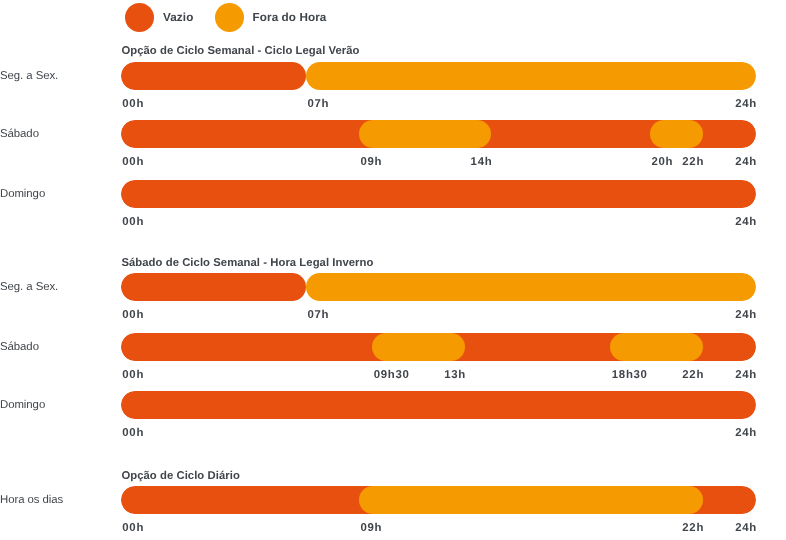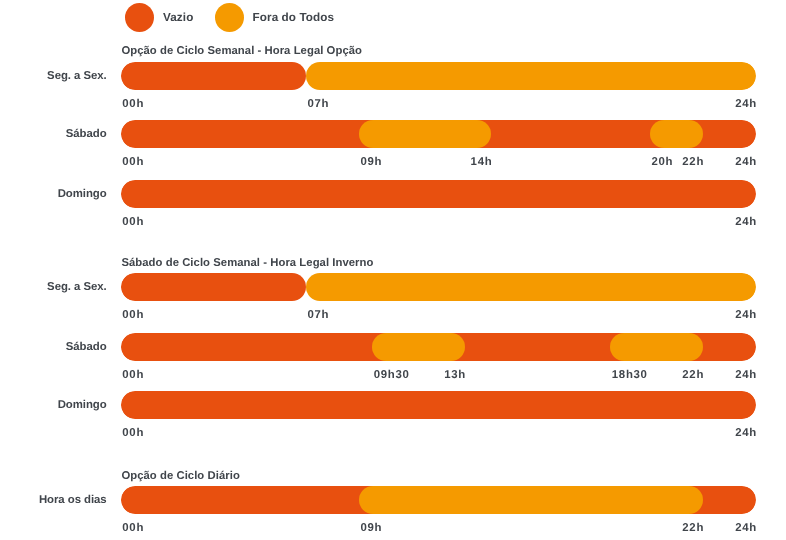--- a/index.html
+++ b/index.html
@@ -16,21 +16,21 @@
   
   .legend{position:absolute;left:0;top:0;width:786px;height:36px;}
   .legend-item{position:absolute;top:0;height:36px;}
   .legend-dot{position:absolute;top:3px;width:29px;height:29px;border-radius:50%;}
   .legend-label{position:absolute;top:10.7px;font-size:11.7px;font-weight:bold;color:#40454b;white-space:nowrap;letter-spacing:0.1px;}
 
   
   .group-title{position:absolute;left:121.4px;font-size:11.3px;font-weight:bold;color:#40454b;white-space:nowrap;letter-spacing:0.05px;}
 
   
-  .row-label{position:absolute;width:90.6px;text-align:right;font-size:11.4px;font-weight:bold;color:#40454b;white-space:nowrap;letter-spacing:-0.06px;padding-left:16px;}
+  .row-label{position:absolute;width:90.6px;font-size:11.4px;font-weight:normal;color:#40454b;white-space:nowrap;letter-spacing:-0.06px;}
 
   
   .bar{position:absolute;left:121px;width:635px;height:28px;border-radius:14px;overflow:hidden;}
   .seg{position:absolute;top:0;height:28px;border-radius:14px;}
 
   
   .tick{position:absolute;font-size:11.4px;font-weight:bold;color:#40454b;white-space:nowrap;letter-spacing:0.72px;}
   .tick.l{text-align:center;}
   .tick.r{text-align:center;transform:translateX(calc(-100% + 1.0px));}
 </style>
@@ -39,26 +39,26 @@
 
 <div class="stage">
 
   <div class="legend">
     <div class="legend-item">
       <span class="legend-dot" style="left:125px;background:#e8500f"></span>
       <span class="legend-label" style="left:163px">Vazio</span>
     </div>
     <div class="legend-item">
       <span class="legend-dot" style="left:215px;background:#f59a00"></span>
-      <span class="legend-label" style="left:252.5px">Fora do Todos</span>
+      <span class="legend-label" style="left:252.5px">Fora do Hora</span>
     </div>
   </div>
 
   <section class="group">
-    <div class="group-title" style="top:44.8px">Opção de Ciclo Semanal - Hora Legal Opção</div>
+    <div class="group-title" style="top:44.8px">Opção de Ciclo Semanal - Ciclo Legal Verão</div>
     <div class="row">
       <div class="row-label" style="top:70.2px">Seg. a Sex.</div>
       <div class="bar" style="top:62px">
         <div class="seg" style="left:0.0px;width:185.21px;background:#e8500f"></div>
         <div class="seg" style="left:185.21px;width:449.79px;background:#f59a00"></div>
       </div>
       <div class="tick l" style="left:122.3px;top:97.7px">00h</div>
       <div class="tick l" style="left:307.51px;top:97.7px">07h</div>
       <div class="tick r" style="left:756.0px;top:97.7px">24h</div>
     </div>

